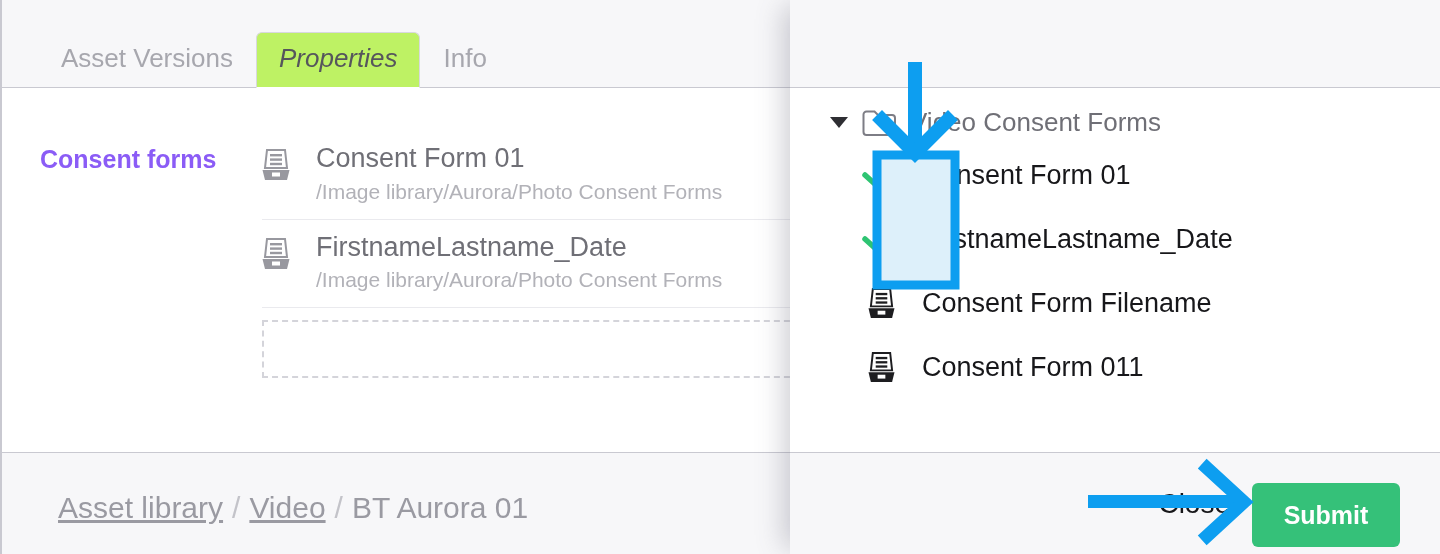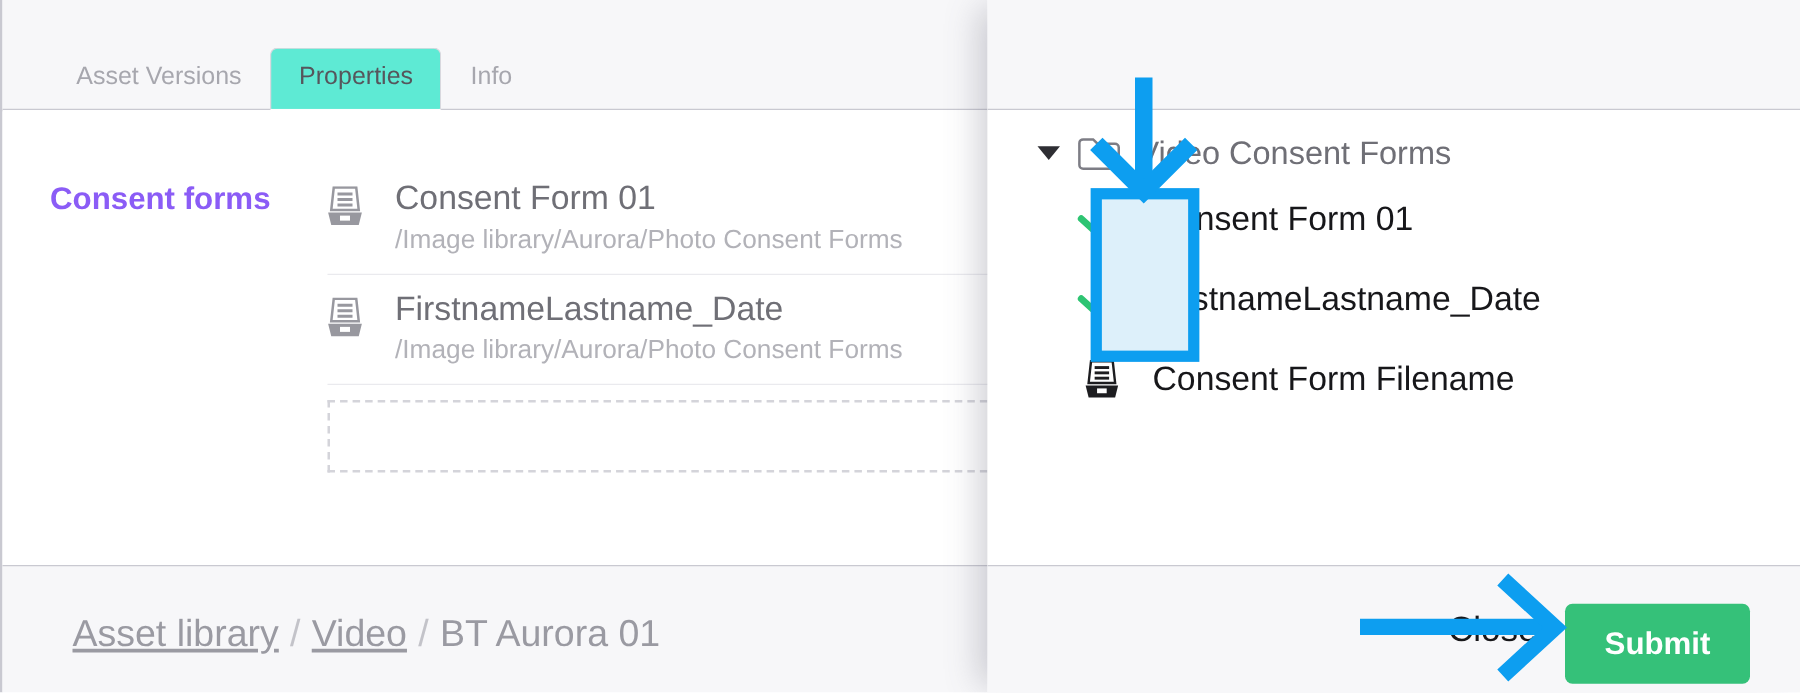--- a/index.html
+++ b/index.html
@@ -43,40 +43,41 @@
   }
   .tabs {
     position: absolute;
     left: 36px;
     bottom: 0;
     display: flex;
     align-items: flex-end;
     height: 62px;
   }
   .tab {
-    font-size: 20px;
+    font-size: 26px;
     color: #a7a7ae;
     padding: 12px 22px 16px 22px;
     line-height: 1;
     box-sizing: border-box;
     border: 1px solid transparent;
     border-bottom: none;
     background: transparent;
     white-space: nowrap;
     cursor: pointer;
   }
   .tab.active {
     color: #56565c;
-    background: #5eead4;
+    background: #bef264;
     border: 1px solid #d8d8de;
     border-bottom: 1px solid #ffffff;
     border-radius: 6px 6px 0 0;
     margin-bottom: -1px;
     position: relative;
     z-index: 3;
+    font-style: italic;
   }
 
   
   .dlg-body {
     position: absolute;
     left: 0; top: 89px;
     width: 1440px;
     bottom: 102px;
     background: #ffffff;
   }
@@ -420,20 +421,33 @@
               <rect x="8" y="5" width="12" height="2.4" fill="#1d1d20"></rect>
               <rect x="8" y="9.4" width="12" height="2.4" fill="#1d1d20"></rect>
               <rect x="8" y="13.8" width="12" height="2.4" fill="#1d1d20"></rect>
               <path d="M0.5 21 L27.5 21 L25 31 L3 31 Z" fill="#1d1d20"></path>
               <rect x="10" y="23.5" width="8" height="4" fill="#ffffff"></rect>
             </svg>
           </span>
           <span class="item-name">Consent Form Filename</span>
         </div>
 
+        <div class="tree-item">
+          <span class="tick">
+            <svg viewBox="0 0 28 32" width="27" height="31" aria-hidden="true">
+              <path d="M5 1 L23 1 L25 19 L3 19 Z" fill="none" stroke="#1d1d20" stroke-width="2"></path>
+              <rect x="8" y="5" width="12" height="2.4" fill="#1d1d20"></rect>
+              <rect x="8" y="9.4" width="12" height="2.4" fill="#1d1d20"></rect>
+              <rect x="8" y="13.8" width="12" height="2.4" fill="#1d1d20"></rect>
+              <path d="M0.5 21 L27.5 21 L25 31 L3 31 Z" fill="#1d1d20"></path>
+              <rect x="10" y="23.5" width="8" height="4" fill="#ffffff"></rect>
+            </svg>
+          </span>
+          <span class="item-name">Consent Form 011</span>
+        </div>
 
       </div>
     </div>
 
     <div class="ov-footer">
       <a class="close-link">Close</a>
       <button class="submit-btn">Submit</button>
     </div>
   </div>
 

